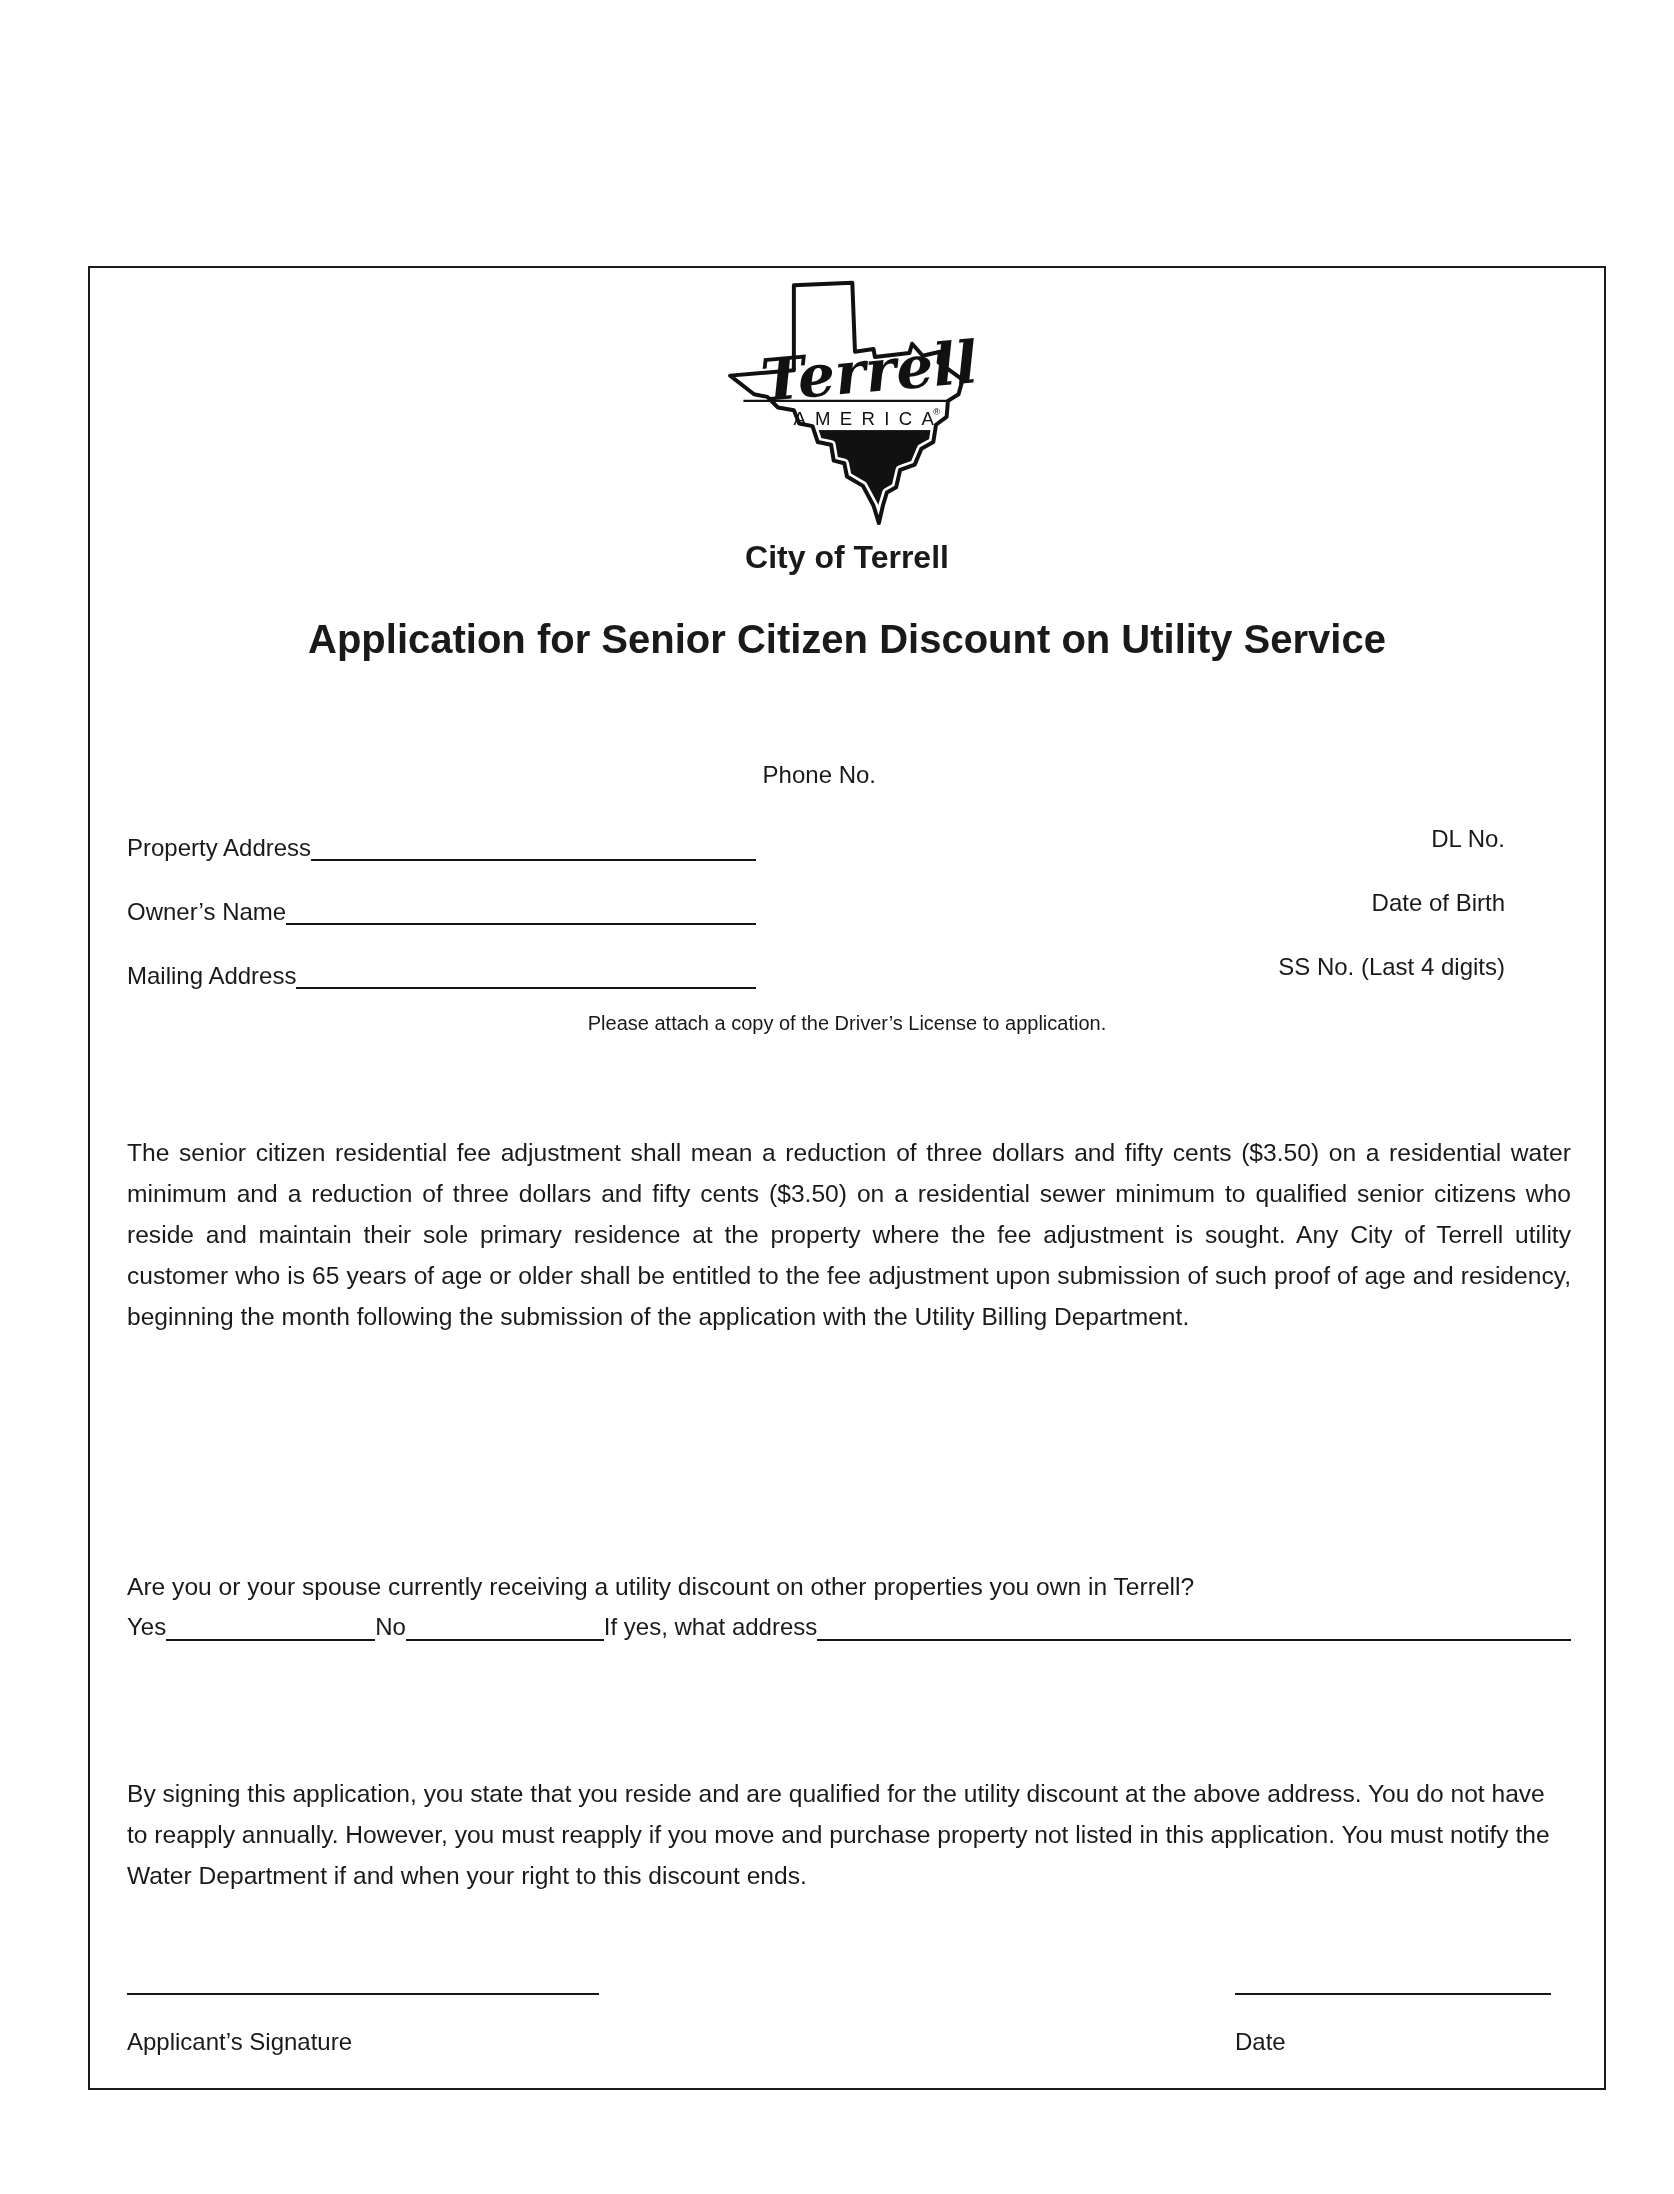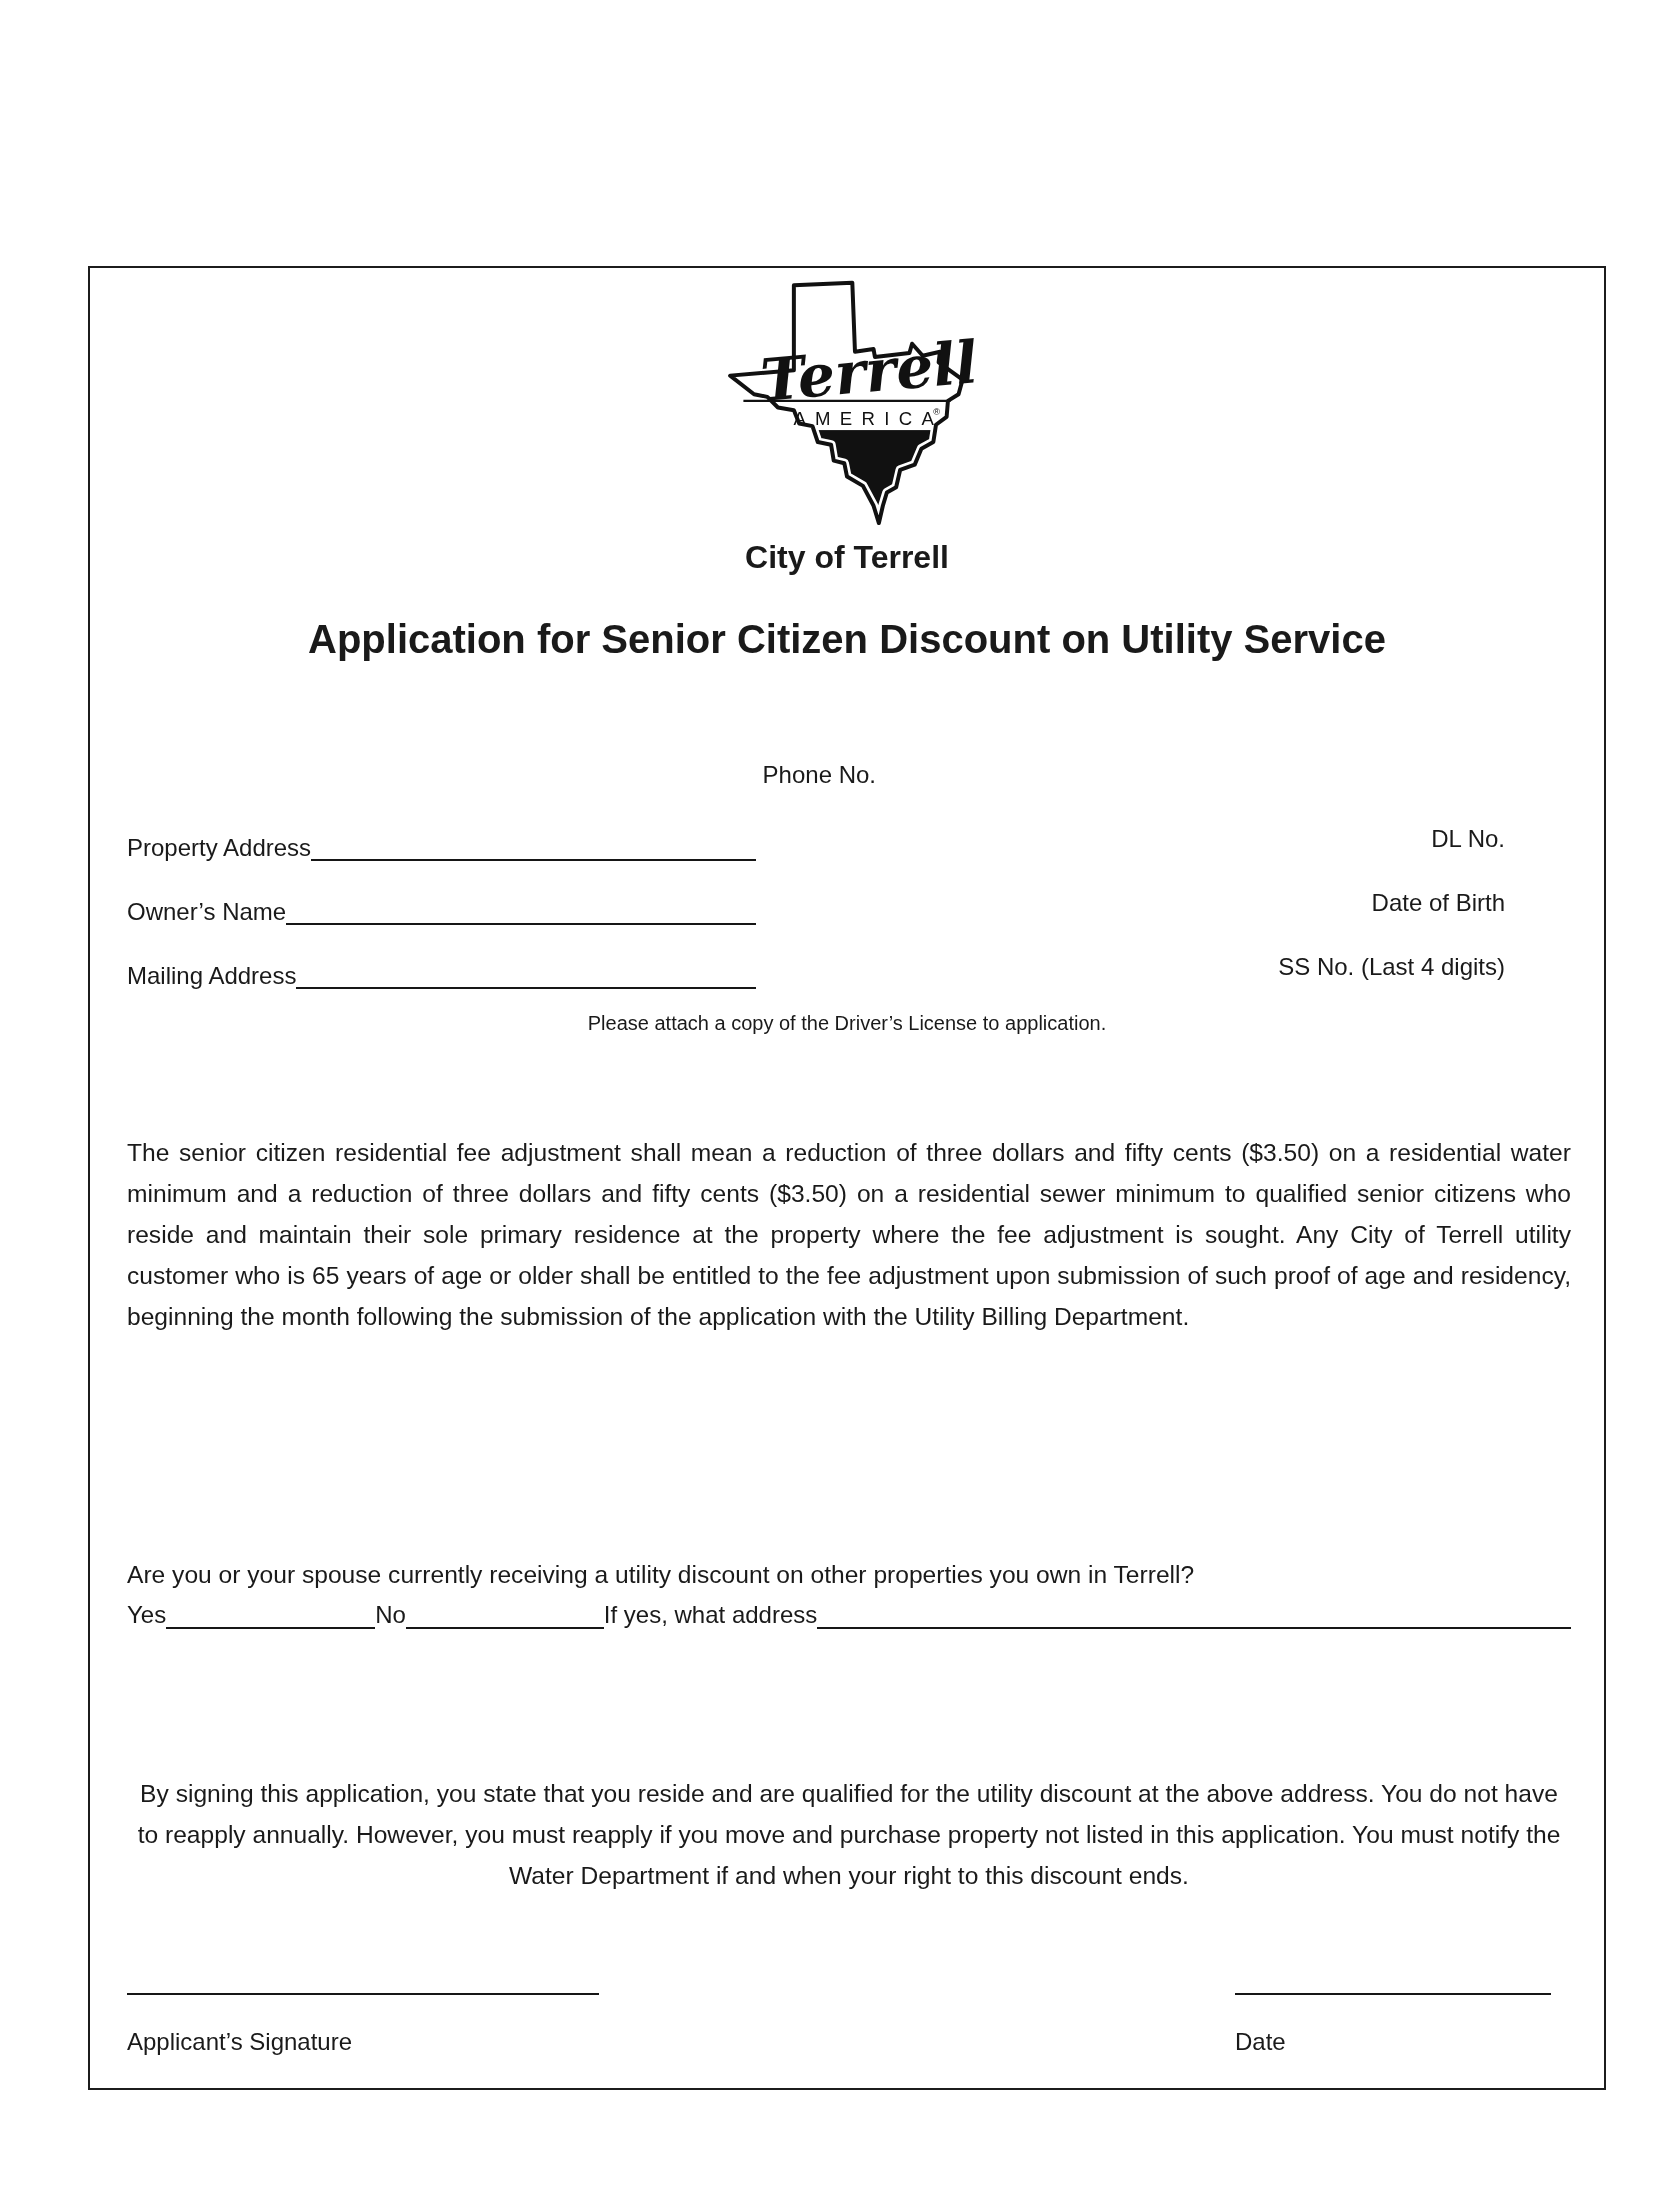--- a/index.html
+++ b/index.html
@@ -51,27 +51,27 @@
     border-bottom:2px solid #161616;
     height:6.7px;
   }
 
   .attach{top:744px;font-size:20px;}
 
   .para{font-size:24.6px;line-height:41px;}
   .para1{top:864px;text-align:justify;}
   .spouse{top:1160px;font-size:24.6px;}
   .qblock{top:1293px;}
-  .question{font-size:24.6px;}
+  .question{font-size:24.6px;margin-top:12px;}
   .yesno{display:flex;align-items:flex-end;margin-top:13.3px;}
   .yesno .lbl{white-space:nowrap;font-size:24px;line-height:1.1;}
   .yesno .w1{flex:0 0 209px;}
   .yesno .w2{flex:0 0 198px;}
   .yesno .grow{flex:1 1 auto;}
-  .para2{top:1505px;text-align:center;}
+  .para2{top:1505px;text-align:left;}
 
   .sig-area{top:1693px;height:106px;text-decoration:underline;}
   .sigline{
     display:block;
     border-bottom:2px solid #161616;
     height:32px;
   }
   .sig-left{position:absolute;left:0;top:0;width:472px;}
   .sig-right{position:absolute;left:1108px;top:0;width:316px;}
   .sig-lbl{display:block;margin-top:33px;font-size:24px;}

